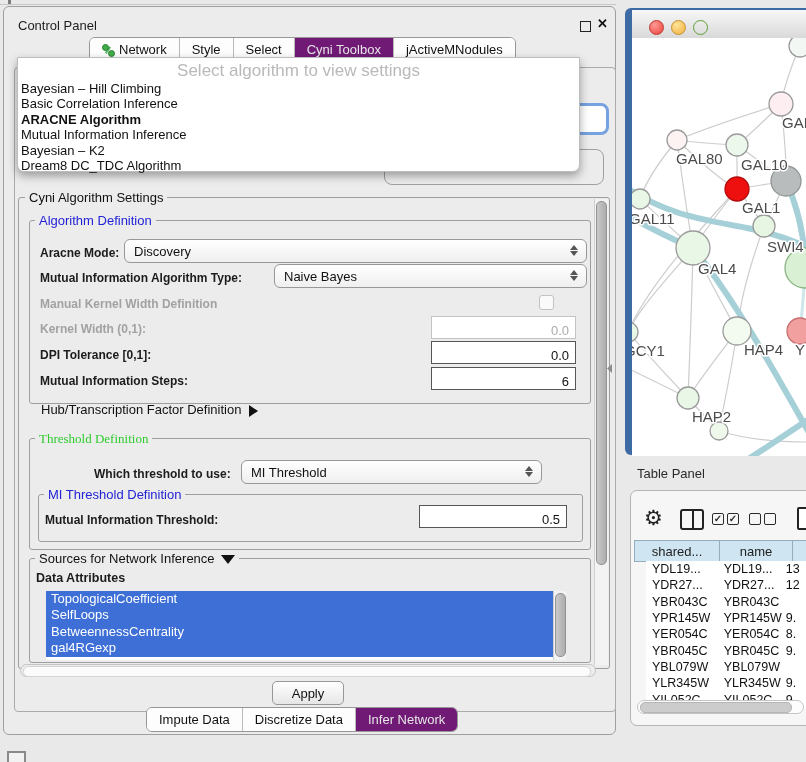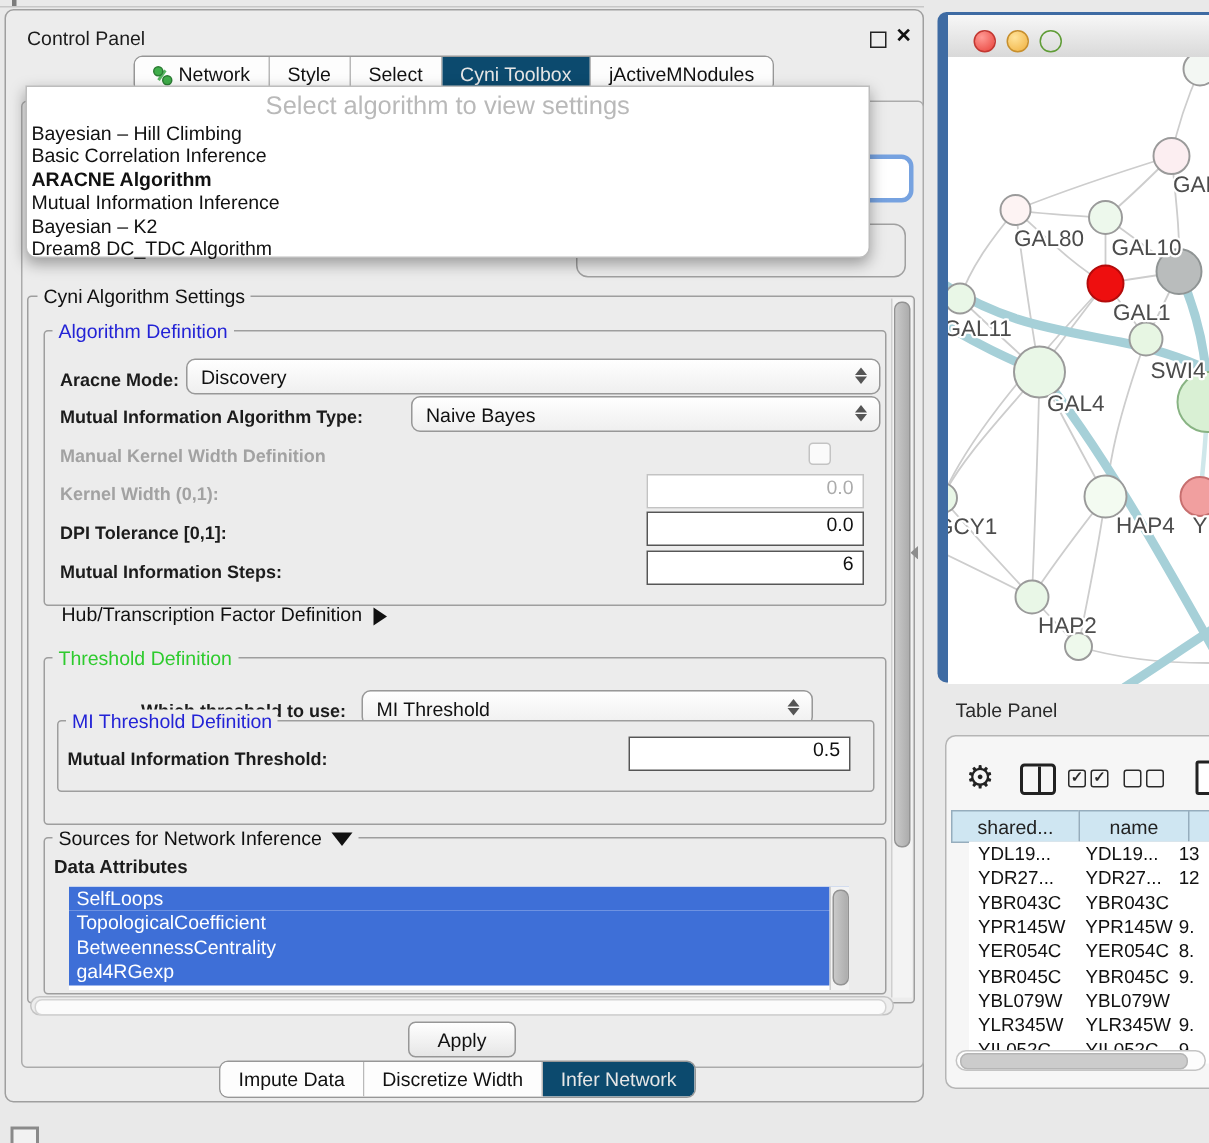--- a/index.html
+++ b/index.html
@@ -10,21 +10,21 @@
   .cp{left:3px;top:6px;width:611px;height:727px;background:#ececec;
       border:1px solid #9f9f9f;border-radius:6px;}
   .cp-title{left:14px;top:11px;font-size:13px;color:#1c1c1c;}
   .float-icon{left:576px;top:14px;width:9px;height:9px;border:1.5px solid #222;background:#ececec;}
   .close-icon{left:593px;top:9px;font-size:13px;font-weight:bold;color:#111;cursor:default;}
   
   .seg{display:flex;height:23px;border:1px solid #979797;border-radius:6px;overflow:hidden;background:#fff;}
   .seg .tab{display:flex;align-items:center;justify-content:center;font-size:13px;color:#111;
             background:#fdfdfd;border-right:1px solid #b9b9b9;padding:0 12px;white-space:nowrap;}
   .seg .tab:last-child{border-right:none;}
-  .seg .tab.sel{background:#0c4a6e;color:#e6e6e6;}
+  .seg .tab.sel{background:#701a75;color:#e6e6e6;}
   .net-ico{width:12px;height:12px;margin-right:5px;position:relative;display:inline-block;}
   .net-ico i{position:absolute;width:5px;height:5px;border-radius:50%;background:#3fae4a;border:1px solid #2c7c34;}
   .net-ico .l{position:absolute;background:#58b763;width:1.5px;height:8px;left:5px;top:2px;transform:rotate(35deg);}
   
   .popup{left:17px;top:57px;width:561px;height:113px;background:#ffffff;border:1px solid #bdbdbd;
          border-radius:0 0 7px 7px;box-shadow:0 4px 10px rgba(0,0,0,.35);z-index:40;}
   .popup .ph{display:block;text-align:center;color:#b9b9b9;font-size:17px;padding-top:3px;}
   .popup .it{display:block;font-size:13px;color:#111;line-height:15.4px;padding-left:3px;white-space:nowrap;}
   .popup .it.sel{font-weight:bold;}
   
@@ -37,21 +37,21 @@
   .blue{color:#2323d6;} .green{color:#2ecb2e;} .black{color:#111;}
   .lbl{font-size:12px;font-weight:bold;color:#1c1c1c;white-space:nowrap;}
   .lbl.dis{color:#a2a2a2;}
   .combo{background:linear-gradient(#ffffff,#efefef);border:1px solid #989898;border-radius:6px;
          display:flex;align-items:center;font-size:13px;color:#111;padding-left:9px;}
   .combo .arr{position:absolute;right:8px;top:4px;width:8px;}
   .combo .arr b{display:block;width:0;height:0;border-left:4px solid transparent;border-right:4px solid transparent;margin:1px 0;}
   .combo .arr .up{border-bottom:5px solid #555;}
   .combo .arr .dn{border-top:5px solid #555;}
   .inp{background:#fff;border:1px solid #565656;font-size:13px;color:#111;text-align:right;
-       display:flex;align-items:flex-start;justify-content:flex-end;padding-right:6px;}
+       display:flex;align-items:flex-end;justify-content:flex-end;padding-right:6px;}
   .inp.dis{border:1px solid #c3c3c3;color:#ababab;}
   .chk{width:13px;height:13px;border:1px solid #c3c3c3;border-radius:3px;background:#fafafa;}
   .tri-right{display:inline-block;width:0;height:0;border-top:6px solid transparent;border-bottom:6px solid transparent;border-left:9px solid #111;vertical-align:middle;margin-left:8px;}
   .tri-down{display:inline-block;width:0;height:0;border-left:7px solid transparent;border-right:7px solid transparent;border-top:9px solid #111;vertical-align:middle;margin-left:6px;}
   .attr-list{background:#fff;overflow:hidden;}
   .attr-list .row{background:#3e6fd7;color:#fff;font-size:13px;line-height:16.4px;padding-left:5px;}
   .vscroll{background:#f3f3f3;border-left:1px solid #cfcfcf;}
   .vthumb{position:absolute;left:1px;width:9px;border-radius:5px;background:linear-gradient(90deg,#c9c9c9,#adadad);border:1px solid #939393;}
   .hscroll{background:#ededed;border:1px solid #c4c4c4;border-radius:7px;}
   .hthumb{position:absolute;top:1px;height:9px;border-radius:5px;background:#fbfbfb;border:1px solid #d4d4d4;}
@@ -163,46 +163,46 @@
       <div class="abs inp" style="left:401px;top:146px;width:137px;height:21px;">
         <span>6</span>
       </div>
     </div>
 
     <div class="abs" style="left:22px;top:204px;font-size:13px;color:#111;">
       <span>Hub/Transcription Factor Definition</span><span class="tri-right"></span>
     </div>
 
     <div class="abs group" style="left:10px;top:240px;width:560px;height:110px;">
-      <span class="gtitle green" style="left:5px;">Threshold Definition</span>
+      <span class="gtitle green" style="left:5px;font-family:Liberation Serif, serif;">Threshold Definition</span>
 
       <span class="abs lbl" style="left:64px;top:28px;">Which threshold to use:</span>
       <div class="abs combo" style="left:211px;top:21px;width:290px;height:22px;">
         <span>MI Threshold</span>
         <span class="arr">
             <b class="up"></b>
             <b class="dn"></b>
           </span>
       </div>
 
-      <div class="abs group" style="left:8px;top:41px;width:543px;height:46px;">
+      <div class="abs group" style="left:8px;top:55px;width:543px;height:46px;">
         <span class="gtitle blue" style="left:5px;">MI Threshold Definition</span>
         <span class="abs lbl" style="left:6px;top:18px;">Mutual Information Threshold:</span>
         <div class="abs inp" style="left:380px;top:10px;width:140px;height:21px;">
           <span>0.5</span>
         </div>
       </div>
     </div>
 
     <div class="abs group" style="left:10px;top:360px;width:560px;height:103px;">
       <span class="gtitle black" style="left:5px;"><span>Sources for Network Inference</span><span class="tri-down"></span></span>
       <span class="abs lbl" style="left:6px;top:12px;font-size:12.5px;">Data Attributes</span>
       <div class="abs attr-list" style="left:16px;top:32px;width:520px;height:69px;">
+        <div class="row">TopologicalCoefficient</div>
         <div class="row">SelfLoops</div>
-        <div class="row">TopologicalCoefficient</div>
         <div class="row">BetweennessCentrality</div>
         <div class="row">gal4RGexp</div>
         <div class="abs vscroll" style="right:0;top:0;width:12px;height:69px;">
           <span class="vthumb" style="top:2px;height:62px;"></span>
         </div>
       </div>
     </div>
 
     <div class="abs vscroll" style="right:1px;top:1px;width:13px;height:466px;">
       <span class="vthumb" style="top:2px;height:362px;"></span>
@@ -215,21 +215,21 @@
 
   <div class="abs btn" style="left:268px;top:674px;width:70px;height:22px;">
     <span>Apply</span>
   </div>
 
   <div class="abs seg" style="left:142px;top:700px;">
     <div class="tab">
         <span>Impute Data</span>
       </div>
     <div class="tab">
-        <span>Discretize Width</span>
+        <span>Discretize Data</span>
       </div>
     <div class="tab sel">
         <span>Infer Network</span>
       </div>
   </div>
 </div>
 
 <div class="abs popup">
   <span class="ph">Select algorithm to view settings</span>
   <span class="it">Bayesian – Hill Climbing</span>

